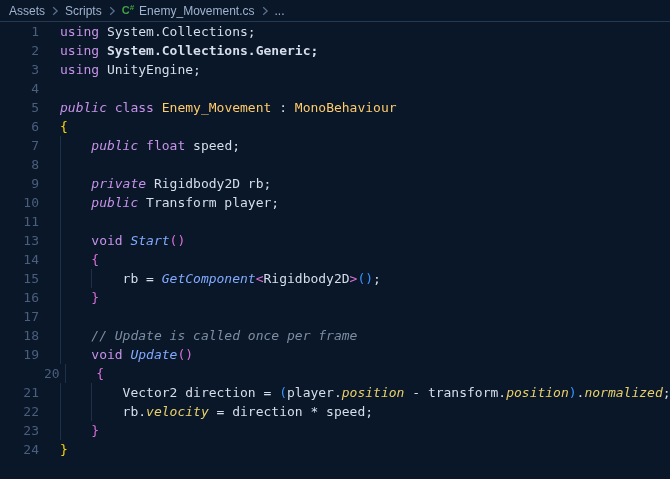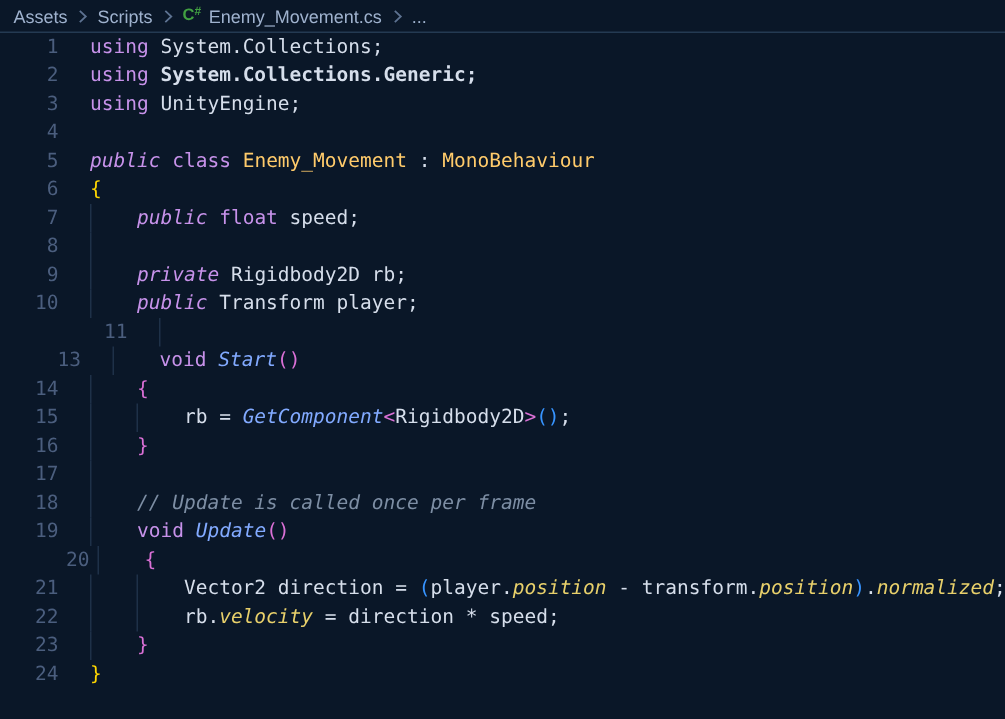--- a/index.html
+++ b/index.html
@@ -114,25 +114,25 @@
     </div>
     <div class="line">
       <div class="gutter" style="color: rgb(75, 94, 126);">9</div>
       <div class="code"><div class="guide g1" style="background: rgb(30, 49, 72);"></div><span class="tok" style="color: rgb(214, 222, 235);">    </span><span class="tok" style="color: rgb(199, 146, 234); font-style: italic;">private</span><span class="tok" style="color: rgb(214, 222, 235);"> Rigidbody2D rb;</span></div>
     </div>
     <div class="line">
       <div class="gutter" style="color: rgb(75, 94, 126); text-align: right;">10</div>
       <div class="code"><div class="guide g1" style="background: rgb(30, 49, 72);"></div><span class="tok" style="color: rgb(214, 222, 235);">    </span><span class="tok" style="color: rgb(199, 146, 234); font-style: italic;">public</span><span class="tok" style="color: rgb(214, 222, 235);"> Transform player;</span></div>
     </div>
     <div class="line">
-      <div class="gutter" style="color: rgb(75, 94, 126); margin-left: 46px;">11</div>
+      <div class="gutter" style="color: rgb(75, 94, 126);">11</div>
       <div class="code"><div class="guide g1" style="background: rgb(30, 49, 72);"></div></div>
     </div>
     <div class="line">
-      <div class="gutter" style="color: rgb(75, 94, 126); margin-left: 15px;">13</div>
+      <div class="gutter" style="color: rgb(75, 94, 126);">13</div>
       <div class="code"><div class="guide g1" style="background: rgb(30, 49, 72);"></div><span class="tok" style="color: rgb(214, 222, 235);">    </span><span class="tok" style="color: rgb(199, 146, 234);">void</span><span class="tok" style="color: rgb(214, 222, 235);"> </span><span class="tok" style="color: rgb(130, 170, 255); font-style: italic;">Start</span><span class="tok" style="color: rgb(218, 112, 214);">()</span></div>
     </div>
     <div class="line">
       <div class="gutter" style="color: rgb(75, 94, 126);">14</div>
       <div class="code"><div class="guide g1" style="background: rgb(30, 49, 72);"></div><span class="tok" style="color: rgb(214, 222, 235);">    </span><span class="tok" style="color: rgb(218, 112, 214);">{</span></div>
     </div>
     <div class="line">
       <div class="gutter" style="color: rgb(75, 94, 126);">15</div>
       <div class="code"><div class="guide g1" style="background: rgb(30, 49, 72);"></div><div class="guide g2" style="background: rgb(30, 49, 72);"></div><span class="tok" style="color: rgb(214, 222, 235);">        rb = </span><span class="tok" style="color: rgb(130, 170, 255); font-style: italic;">GetComponent</span><span class="tok" style="color: rgb(218, 112, 214);">&lt;</span><span class="tok" style="color: rgb(214, 222, 235);">Rigidbody2D</span><span class="tok" style="color: rgb(218, 112, 214);">&gt;</span><span class="tok" style="color: rgb(55, 148, 255);">()</span><span class="tok" style="color: rgb(214, 222, 235);">;</span></div>
     </div>

